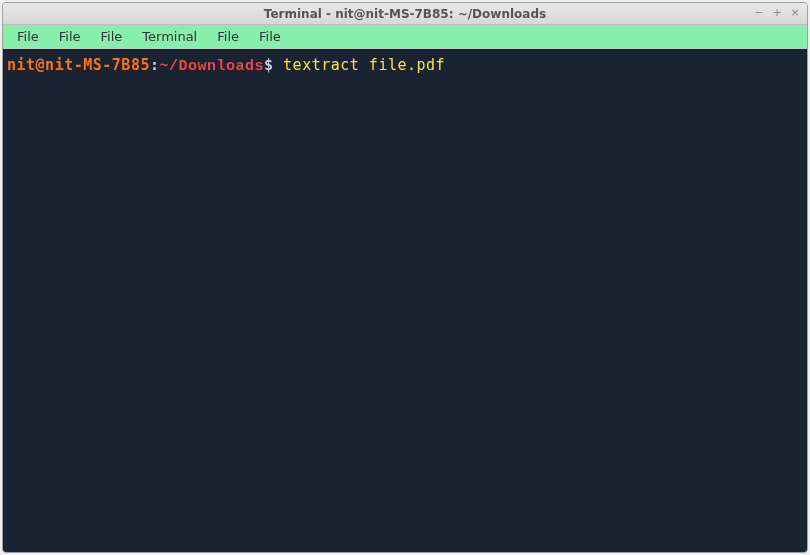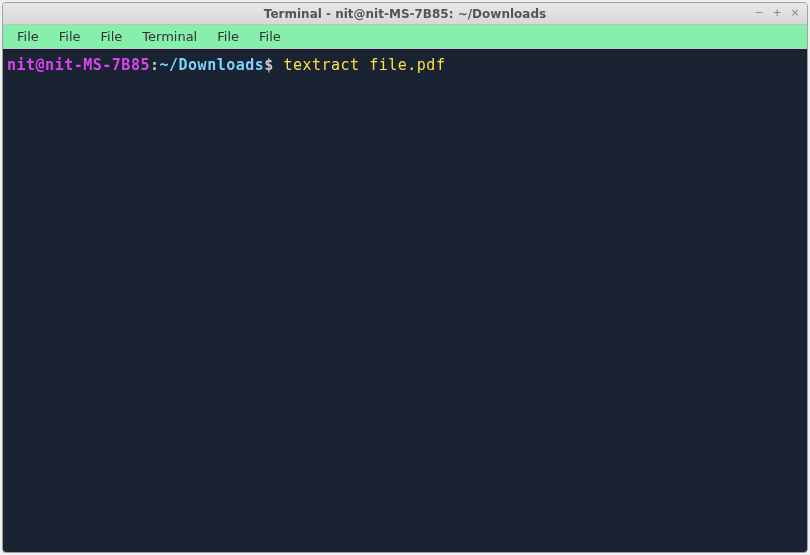--- a/index.html
+++ b/index.html
@@ -77,30 +77,31 @@
       line-height: 1.35;
       color: #c8cdd4;
       overflow: hidden;
       position: relative;
       letter-spacing: 0.5px;
     }
     .line {
       white-space: pre;
     }
     .user-host {
-      color: #d946ef;
+      color: #f97316;
       font-weight: bold;
     }
     .colon {
       color: #c8cdd4;
       font-weight: bold;
     }
     .path {
-      color: #7dd3fc;
+      color: #ef4444;
       font-weight: bold;
+      font-family: Liberation Mono, monospace;
     }
     .dollar {
       color: #c8cdd4;
       font-weight: bold;
     }
     .command {
       color: #fde047;
     }
     .output {
       color: #c8cdd4;

